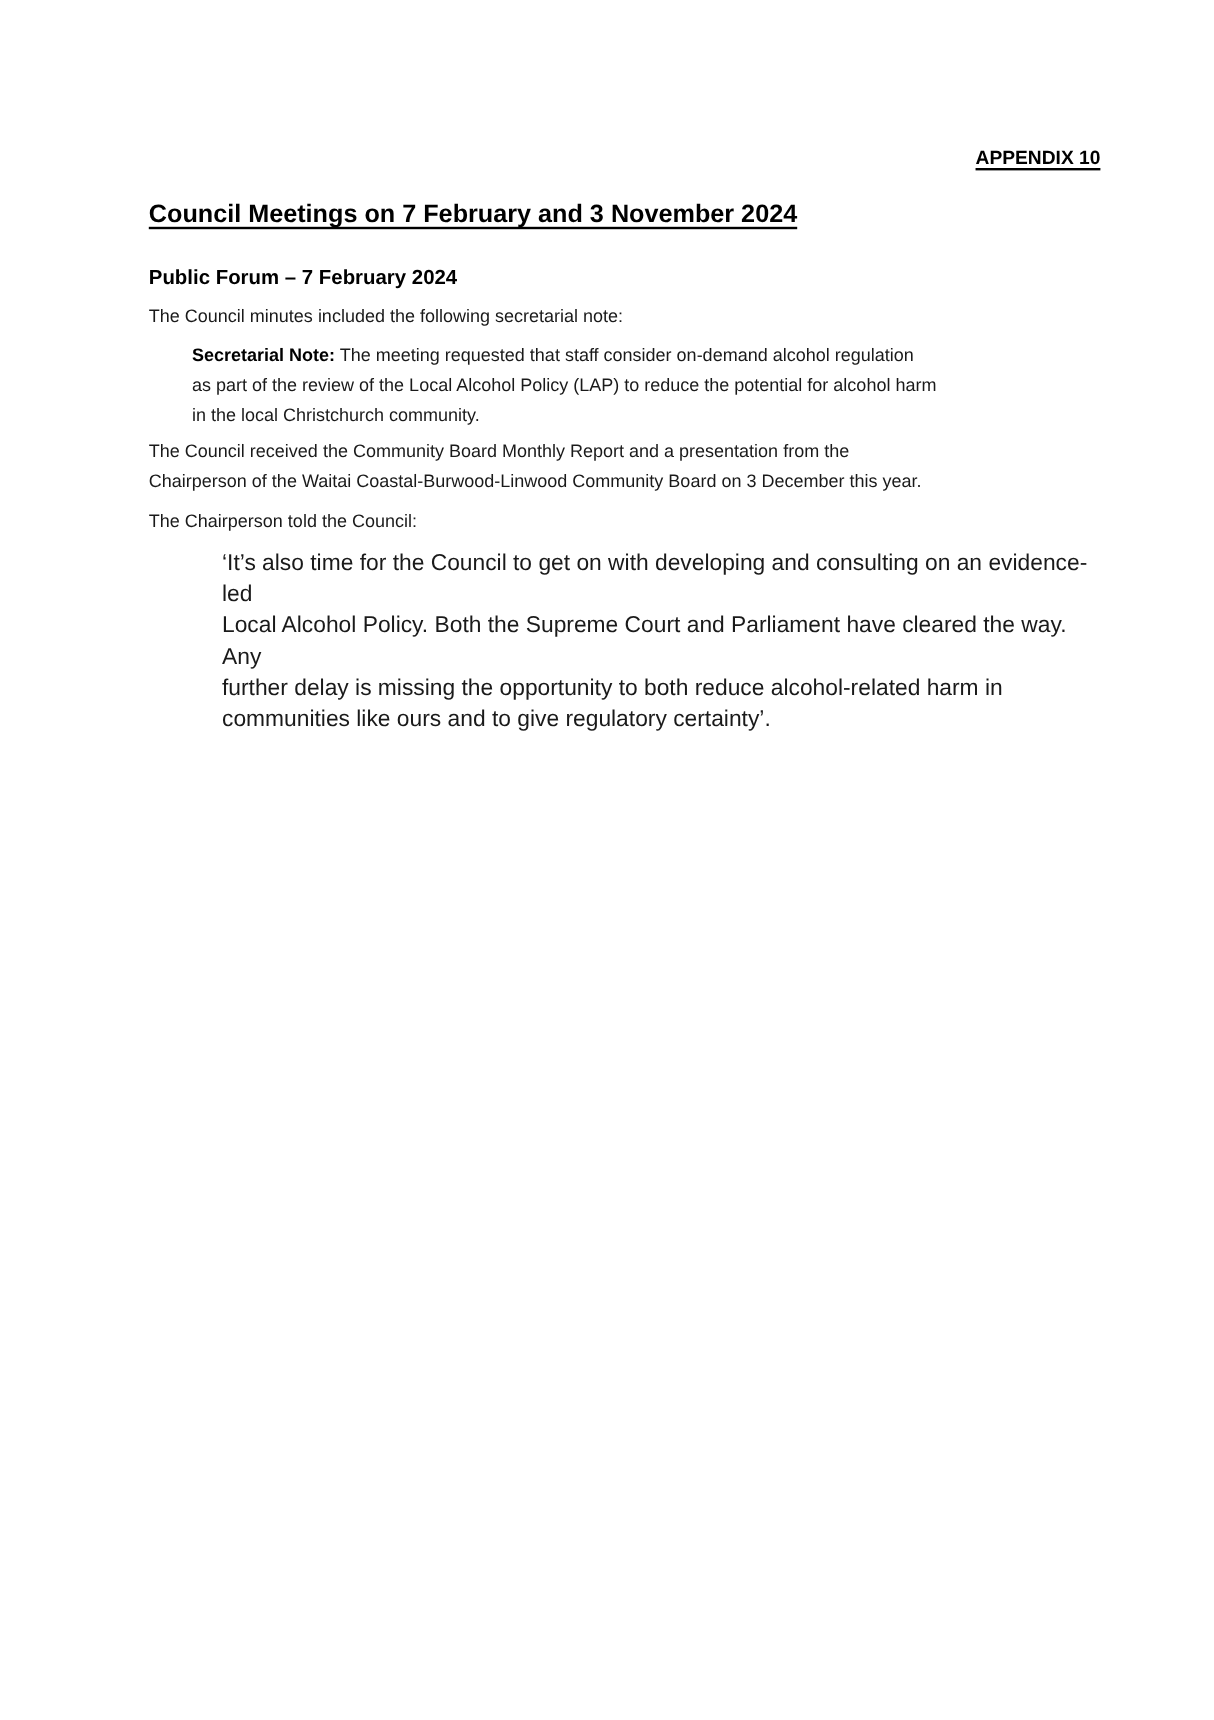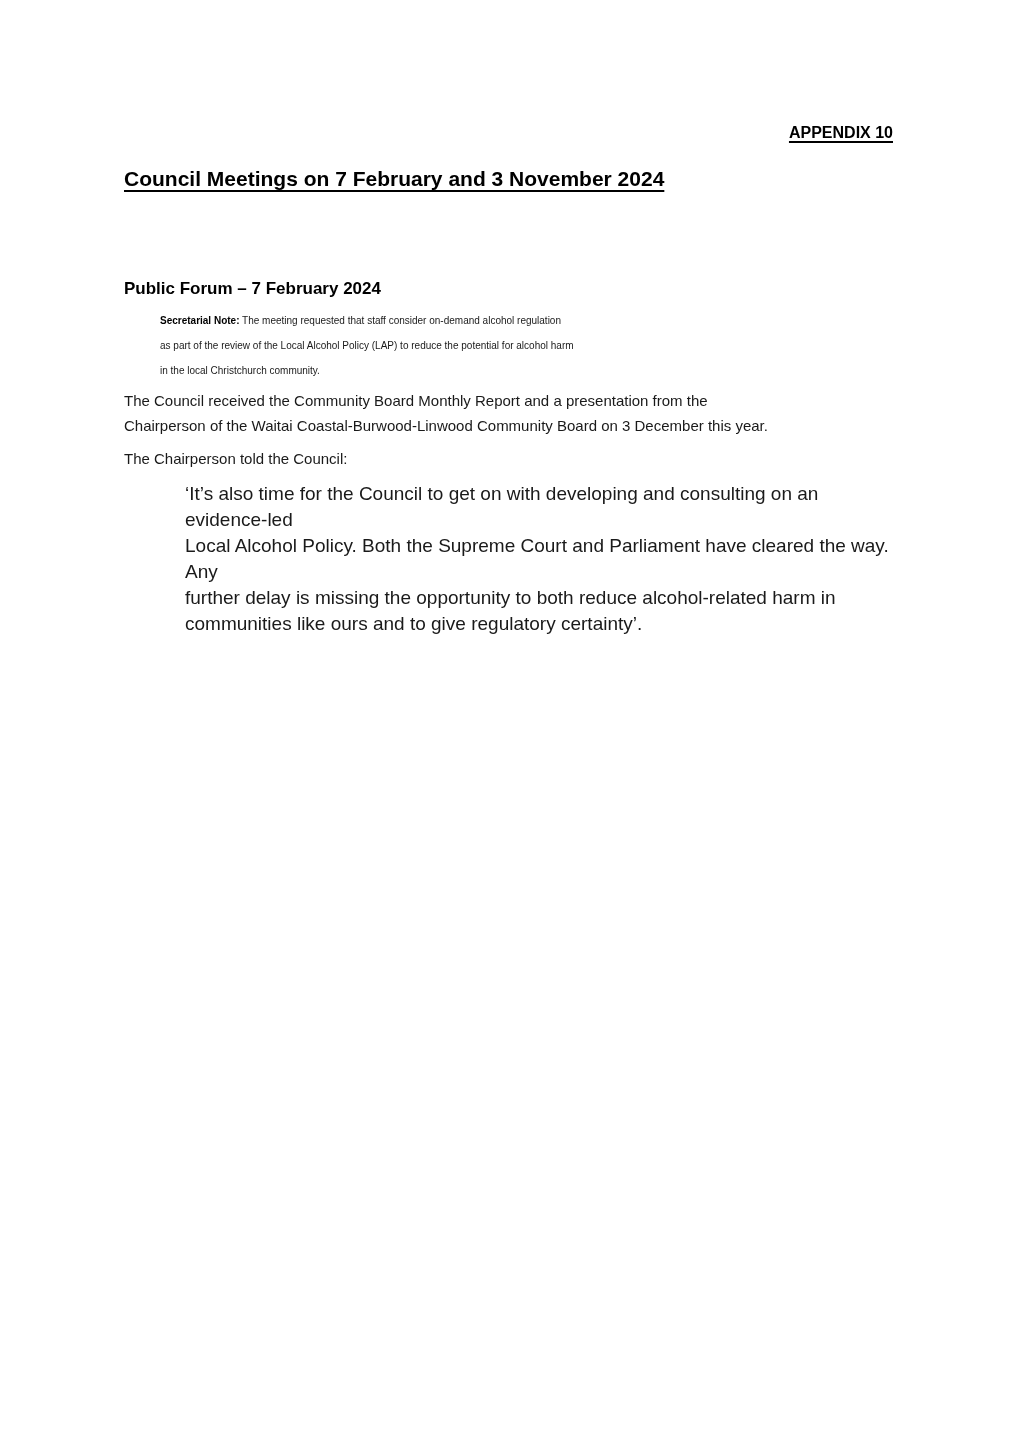--- a/index.html
+++ b/index.html
@@ -12,21 +12,21 @@
     width: 1012px;
     height: 1433px;
     background: #ffffff;
     font-family: "Liberation Sans", sans-serif;
     color: #1a1a1a;
     overflow: hidden;
     box-sizing: border-box;
   }
   .content {
     box-sizing: border-box;
-    padding: 123px 119px 0 124px;
+    padding: 123px 95px 0 124px;
   }
   .appendix {
     font-size: 16px;
     line-height: 20px;
     font-weight: 700;
     text-align: right;
     color: #000000;
   }
   .appendix .u {
     text-decoration: underline;
@@ -45,34 +45,34 @@
     text-decoration-thickness: 2px;
     text-underline-offset: 4px;
   }
   .section-heading {
     margin: 0;
     font-size: 17px;
     line-height: 22px;
     font-weight: 700;
     color: #000000;
   }
-  .sh-1 { margin-top: 86px; }
+  .sh-1 { margin-top: 29px; }
   .sh-2 { margin-top: 46px; }
   .body-para {
     margin: 0;
     font-size: 15px;
     line-height: 25px;
     white-space: pre-line;
     color: #1a1a1a;
   }
   .mt-after-heading { margin-top: 5px; }
   .mt-para { margin-top: 8px; }
   .note-para {
     margin: 8px 0 0 36px;
-    font-size: 10px;
+    font-size: 15px;
     line-height: 25px;
     white-space: pre-line;
     color: #1a1a1a;
   }
   .note-label {
     font-weight: 700;
     color: #000000;
   }
   .quote-para {
     margin: 10px 0 0 61px;
@@ -92,20 +92,21 @@
       <span class="u">APPENDIX 10</span>
     </div>
 
     <div class="doc-title">
       <span class="u">Council Meetings on 7 February and 3 November 2024</span>
     </div>
 
     <h2 class="section-heading sh-1">Public Forum – 7 February 2024</h2>
 
 
+    <p class="body-para mt-para">The Council minutes included the following secretarial note:</p>
 
     <p class="note-para"><span class="note-label">Secretarial Note:</span><span> The meeting requested that staff consider on-demand alcohol regulation
 as part of the review of the Local Alcohol Policy (LAP) to reduce the potential for alcohol harm
 in the local Christchurch community.</span></p>
 
 
     <p class="body-para mt-after-heading">The Council received the Community Board Monthly Report and a presentation from the
 Chairperson of the Waitai Coastal-Burwood-Linwood Community Board on 3 December this year.</p>
 
     <p class="body-para mt-para">The Chairperson told the Council:</p>

